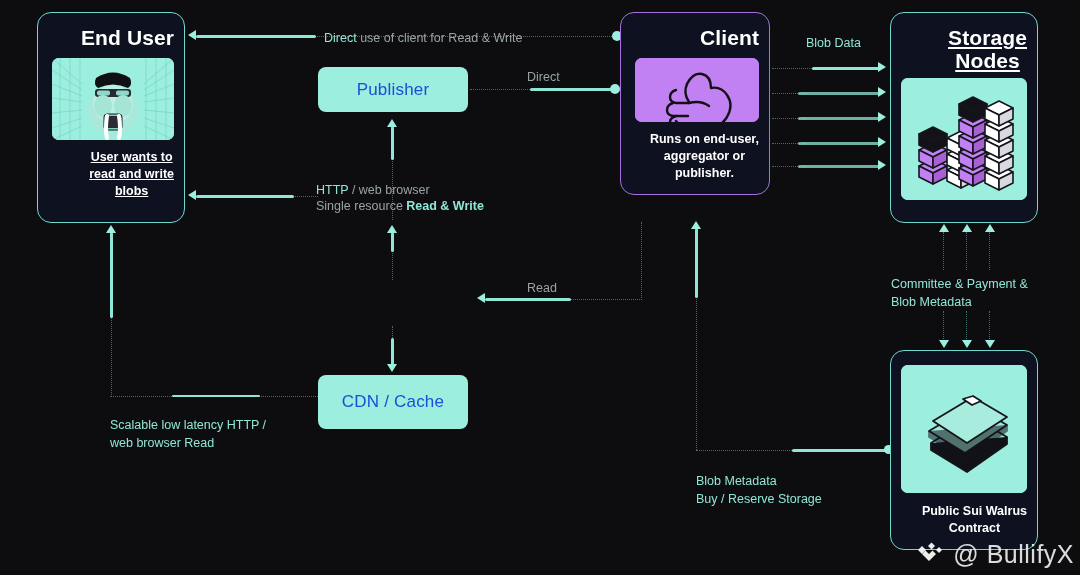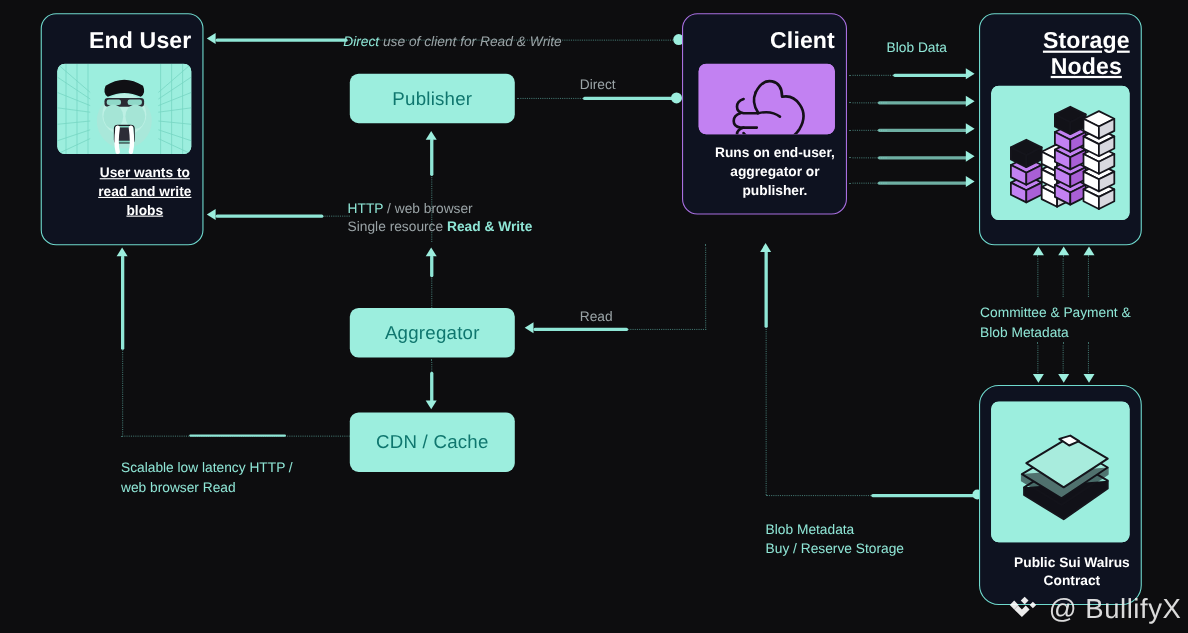--- a/index.html
+++ b/index.html
@@ -53,21 +53,21 @@
   .thumb.purple { background: #c281f2; }
 
   
   .pill {
     position: absolute;
     background: #9ceede;
     border-radius: 8px;
     display: flex;
     align-items: center;
     justify-content: center;
-    color: #0f766e;
+    color: #1d4ed8;
     font-size: 17px;
     font-weight: 400;
     letter-spacing: .2px;
   }
 
   
   .lbl {
     position: absolute;
     font-size: 12.5px;
     line-height: 1.45;
@@ -189,38 +189,35 @@
   <div class="dotline-v" style="left:989px; top:311px; height:32px;"></div>
   <div class="arrow down" style="left:985px; top:340px;"></div>
 
   <div class="dotline-v" style="left:696px; top:246px; height:204px;"></div>
   <div class="solid-v" style="left:695px; top:228px; height:70px;"></div>
   <div class="arrow up" style="left:691px; top:221px;"></div>
   <div class="dotline-h" style="left:696px; top:450px; width:196px;"></div>
   <div class="solid-h" style="left:792px; top:449px; width:96px;"></div>
   <div class="abs" style="left:884px; top:445px; width:9px; height:9px; background:#9ceede; border-radius:50%;"></div>
 
-  <div class="lbl" style="left:312px; top:29px;font-style:italic;"><span class="teal">Direct</span><span> use of client for Read &amp; Write</span></div>
+  <div class="lbl" style="left:324px; top:29px;"><span class="teal">Direct</span><span> use of client for Read &amp; Write</span></div>
   <div class="lbl" style="left:527px; top:68px;">Direct</div>
   <div class="lbl all-teal" style="left:806px; top:34px;">Blob Data</div>
   <div class="lbl" style="left:316px; top:181px;"><span class="teal">HTTP</span><span> / web browser</span></div>
   <div class="lbl" style="left:316px; top:197px;"><span>Single resource </span><span class="tealb">Read &amp; Write</span></div>
   <div class="lbl" style="left:527px; top:279px;">Read</div>
   <div class="lbl all-teal" style="left:891px; top:275px;">Committee &amp; Payment &amp;
 Blob Metadata</div>
   <div class="lbl all-teal" style="left:696px; top:472px;">Blob Metadata
 Buy / Reserve Storage</div>
   <div class="lbl all-teal" style="left:110px; top:416px;">Scalable low latency HTTP /
 web browser Read</div>
 
   <div class="pill" style="left:318px; top:67px; width:150px; height:45px;">
     <span>Publisher</span>
-  </div>
-  <div class="pill" style="left:318px; top:280px; width:150px; height:45px;">
-    <span>Aggregator</span>
   </div>
   <div class="pill" style="left:318px; top:375px; width:150px; height:54px;text-align:right;">
     <span>CDN / Cache</span>
   </div>
 
   <div class="card" style="left:37px; top:12px; width:148px; height:211px;">
     <div class="card-title">End User</div>
     <div class="thumb" style="width:122px; height:82px;">
       <svg width="122" height="82" viewBox="0 0 122 82">
         <rect width="122" height="82" fill="#9ceede"></rect>
@@ -339,21 +336,21 @@
               <path d="M112 46 l0 11 l-14 7 l0 -11z" fill="#d8d8df"></path>
             <path d="M84 30 l14 -7 l14 7 l-14 7z"></path>
               <path d="M84 30 l0 11 l14 7 l0 -11z"></path>
               <path d="M112 30 l0 11 l-14 7 l0 -11z" fill="#d8d8df"></path>
           </g>
         </g>
       </svg>
     </div>
   </div>
 
-  <div class="card" style="left:890px; top:350px; width:148px; height:200px;border-radius:18px;">
+  <div class="card" style="left:890px; top:350px; width:148px; height:200px;">
     <div class="thumb" style="width:126px; height:140px; margin-top:4px;">
       <svg width="126" height="140" viewBox="0 0 126 140">
         <rect width="126" height="140" fill="#9ceede"></rect>
         <g stroke="#15151c" stroke-width="1.8" stroke-linejoin="round">
           <path d="M30 78 l42 -26 l34 20 l-40 28z" fill="#8ddccd"></path>
           <path d="M30 78 l0 7 l36 22 l40 -28 l0 -7" fill="#111118"></path>
           <path d="M28 66 l44 -26 l34 20 l-42 28z" fill="#9ee8d8"></path>
           <path d="M28 66 l0 6 l36 22 l42 -28 l0 -6" fill="#111118" opacity="0.55"></path>
           <path d="M32 56 l40 -24 l34 20 l-40 26z" fill="#a8ecdd"></path>
           <path d="M62 34 l10 -3 l8 5 l-9 4z" fill="#ffffff"></path>

